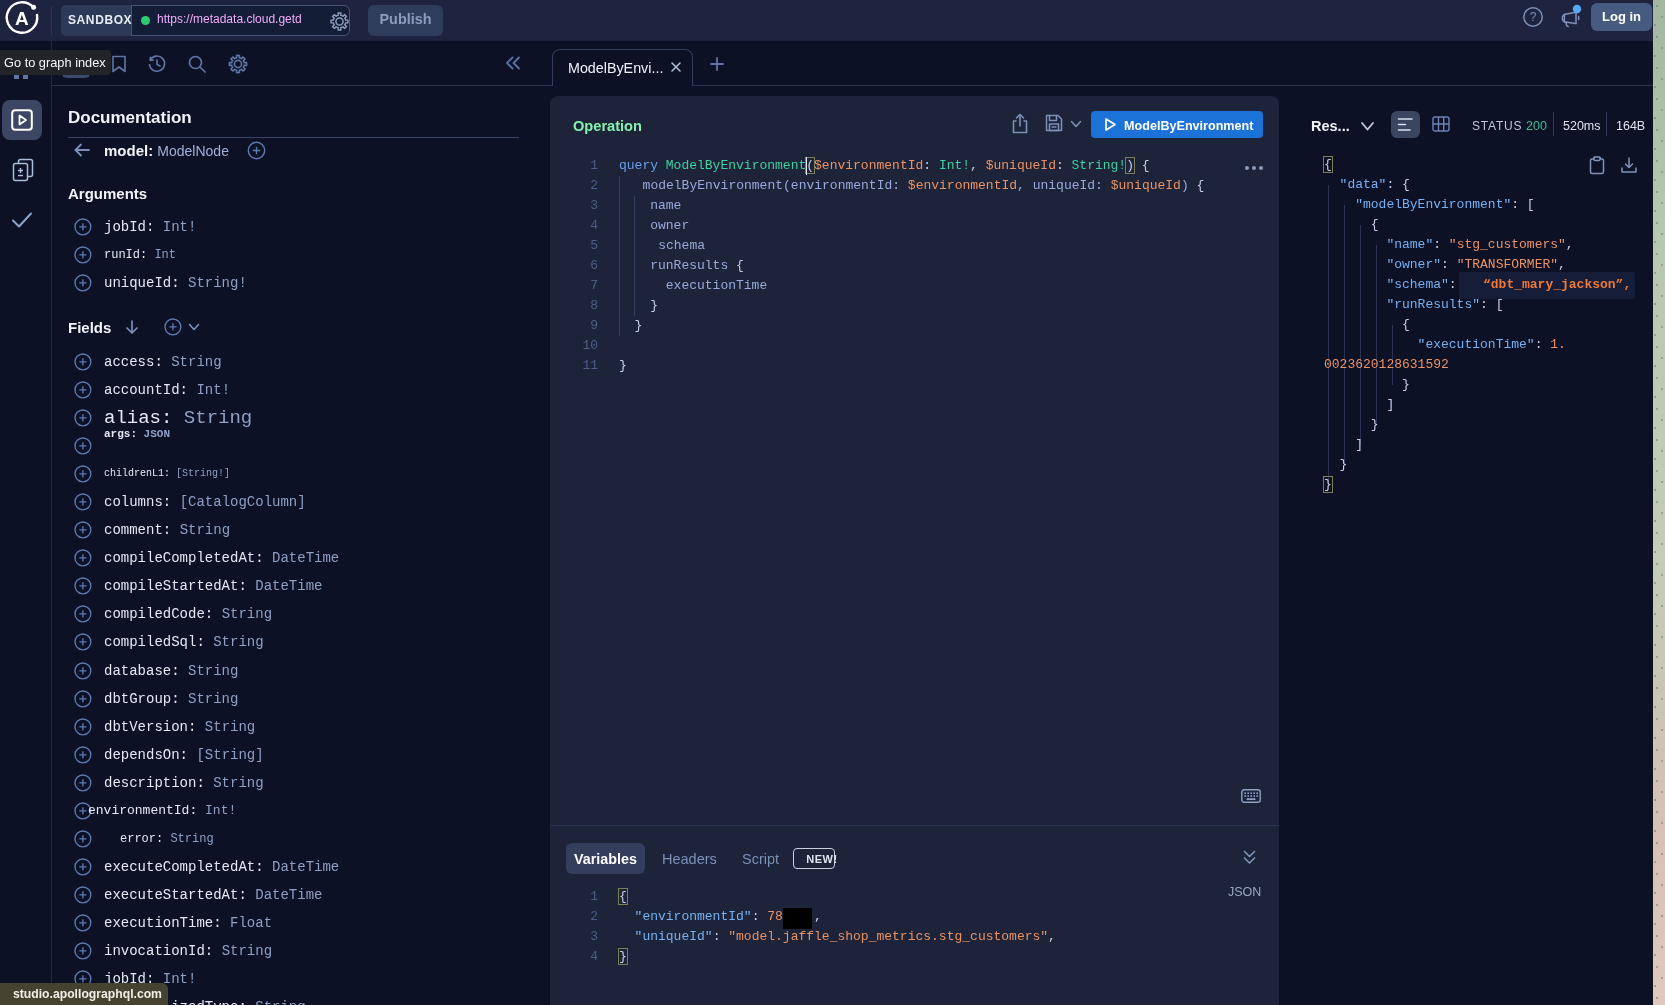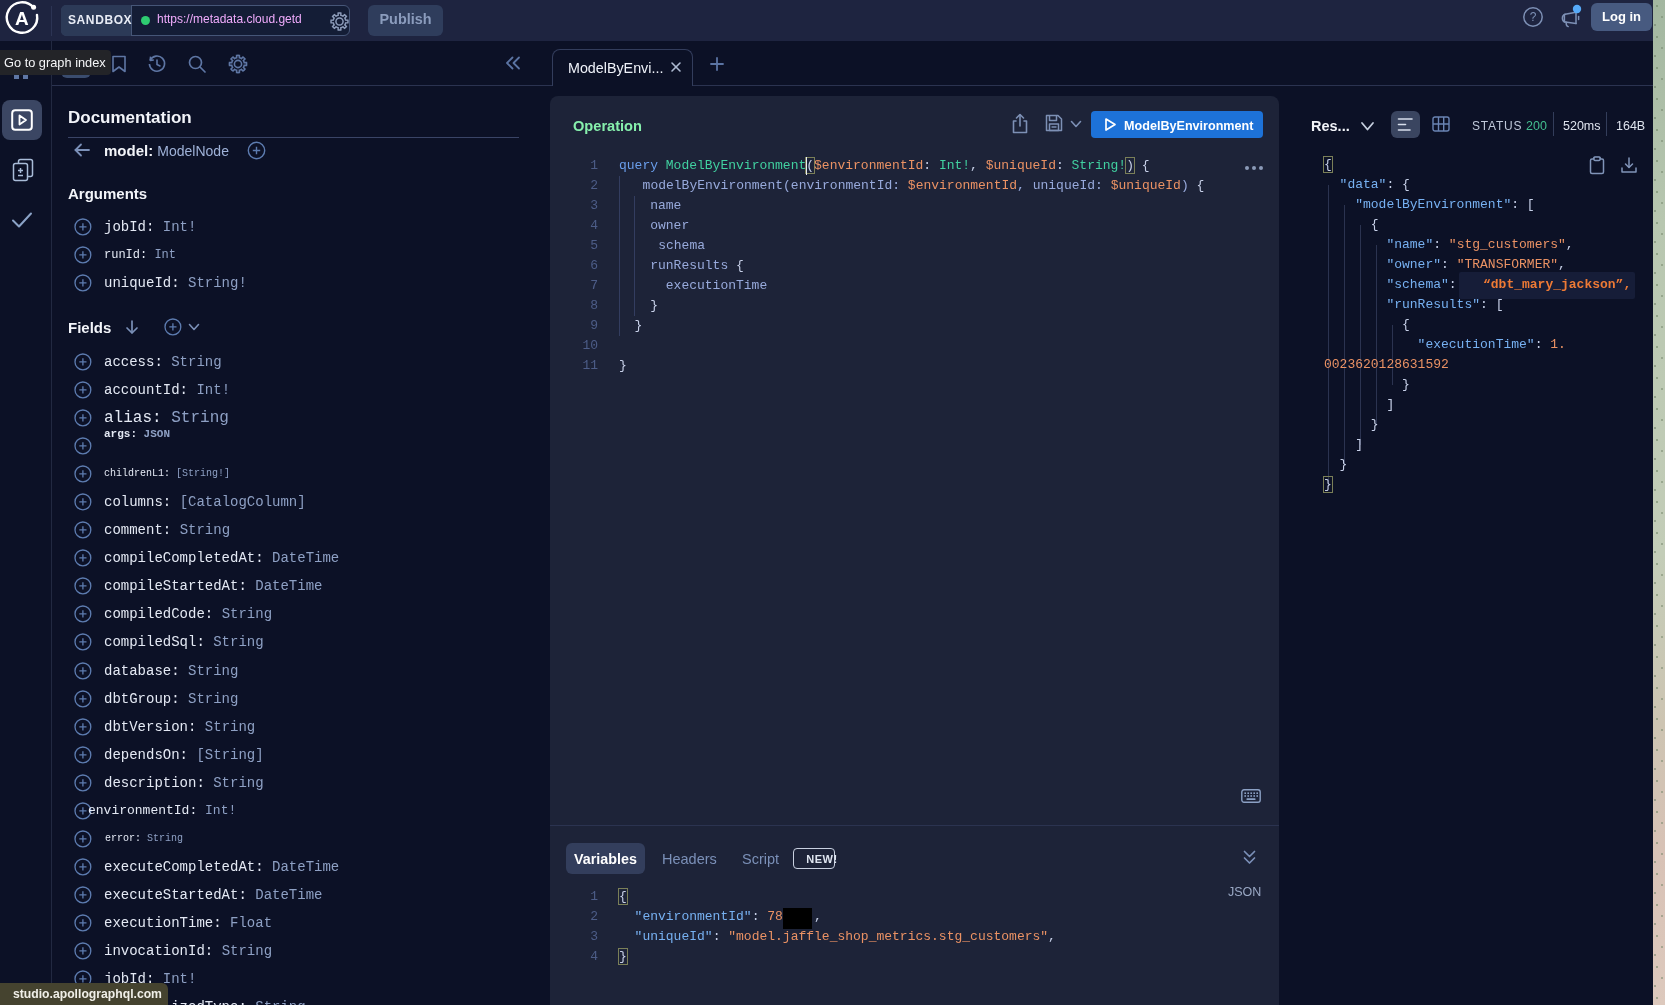--- a/index.html
+++ b/index.html
@@ -152,21 +152,21 @@
     <div class="mono abs" style="left:104px;top:352px;color:#e4e9f4;font-size:14px;">access: <span style="color:#8ea0c4;">String</span></div>
     <svg class="abs" style="left:74px;top:381px;" width="18" height="18" viewBox="0 0 18 18">
 <circle cx="8.9" cy="8.9" r="7.9" fill="none" stroke="#5d7cb0" stroke-width="1.3"></circle>
 <path d="M 8.9 5.3 L 8.9 12.5 M 5.3 8.9 L 12.5 8.9" stroke="#5d7cb0" stroke-width="1.3"></path>
 </svg>
     <div class="mono abs" style="left:104px;top:380px;color:#e4e9f4;font-size:14px;">accountId: <span style="color:#8ea0c4;">Int!</span></div>
     <svg class="abs" style="left:74px;top:409px;" width="18" height="18" viewBox="0 0 18 18">
 <circle cx="8.9" cy="8.9" r="7.9" fill="none" stroke="#5d7cb0" stroke-width="1.3"></circle>
 <path d="M 8.9 5.3 L 8.9 12.5 M 5.3 8.9 L 12.5 8.9" stroke="#5d7cb0" stroke-width="1.3"></path>
 </svg>
-    <div class="mono abs" style="left:104px;top:408px;color:#e4e9f4;font-size:16px;">alias: <span style="color:#8ea0c4;">String</span></div>
+    <div class="mono abs" style="left:104px;top:408px;color:#e4e9f4;font-size:19px;">alias: <span style="color:#8ea0c4;">String</span></div>
     <svg class="abs" style="left:74px;top:437px;" width="18" height="18" viewBox="0 0 18 18">
 <circle cx="8.9" cy="8.9" r="7.9" fill="none" stroke="#5d7cb0" stroke-width="1.3"></circle>
 <path d="M 8.9 5.3 L 8.9 12.5 M 5.3 8.9 L 12.5 8.9" stroke="#5d7cb0" stroke-width="1.3"></path>
 </svg>
     <div class="mono abs" style="left:104px;top:424px;color:#e4e9f4;font-size:11px;font-weight:bold;">args: <span style="color:#8ea0c4;">JSON</span></div>
     <svg class="abs" style="left:74px;top:465px;" width="18" height="18" viewBox="0 0 18 18">
 <circle cx="8.9" cy="8.9" r="7.9" fill="none" stroke="#5d7cb0" stroke-width="1.3"></circle>
 <path d="M 8.9 5.3 L 8.9 12.5 M 5.3 8.9 L 12.5 8.9" stroke="#5d7cb0" stroke-width="1.3"></path>
 </svg>
     <div class="mono abs" style="left:104px;top:464px;color:#e4e9f4;font-size:10px;">childrenL1: <span style="color:#8ea0c4;">[String!]</span></div>
@@ -227,21 +227,21 @@
     <div class="mono abs" style="left:104px;top:773px;color:#e4e9f4;font-size:14px;">description: <span style="color:#8ea0c4;">String</span></div>
     <svg class="abs" style="left:74px;top:802px;" width="18" height="18" viewBox="0 0 18 18">
 <circle cx="8.9" cy="8.9" r="7.9" fill="none" stroke="#5d7cb0" stroke-width="1.3"></circle>
 <path d="M 8.9 5.3 L 8.9 12.5 M 5.3 8.9 L 12.5 8.9" stroke="#5d7cb0" stroke-width="1.3"></path>
 </svg>
     <div class="mono abs" style="left:88px;top:801px;color:#e4e9f4;font-size:13px;">environmentId: <span style="color:#8ea0c4;">Int!</span></div>
     <svg class="abs" style="left:74px;top:830px;" width="18" height="18" viewBox="0 0 18 18">
 <circle cx="8.9" cy="8.9" r="7.9" fill="none" stroke="#5d7cb0" stroke-width="1.3"></circle>
 <path d="M 8.9 5.3 L 8.9 12.5 M 5.3 8.9 L 12.5 8.9" stroke="#5d7cb0" stroke-width="1.3"></path>
 </svg>
-    <div class="mono abs" style="left:105px;top:829px;color:#e4e9f4;font-size:10px;text-align:right;">error: <span style="color:#8ea0c4;">String</span></div>
+    <div class="mono abs" style="left:120px;top:829px;color:#e4e9f4;font-size:12px;text-align:right;">error: <span style="color:#8ea0c4;">String</span></div>
     <svg class="abs" style="left:74px;top:858px;" width="18" height="18" viewBox="0 0 18 18">
 <circle cx="8.9" cy="8.9" r="7.9" fill="none" stroke="#5d7cb0" stroke-width="1.3"></circle>
 <path d="M 8.9 5.3 L 8.9 12.5 M 5.3 8.9 L 12.5 8.9" stroke="#5d7cb0" stroke-width="1.3"></path>
 </svg>
     <div class="mono abs" style="left:104px;top:857px;color:#e4e9f4;font-size:14px;">executeCompletedAt: <span style="color:#8ea0c4;">DateTime</span></div>
     <svg class="abs" style="left:74px;top:886px;" width="18" height="18" viewBox="0 0 18 18">
 <circle cx="8.9" cy="8.9" r="7.9" fill="none" stroke="#5d7cb0" stroke-width="1.3"></circle>
 <path d="M 8.9 5.3 L 8.9 12.5 M 5.3 8.9 L 12.5 8.9" stroke="#5d7cb0" stroke-width="1.3"></path>
 </svg>
     <div class="mono abs" style="left:104px;top:885px;color:#e4e9f4;font-size:14px;">executeStartedAt: <span style="color:#8ea0c4;">DateTime</span></div>

